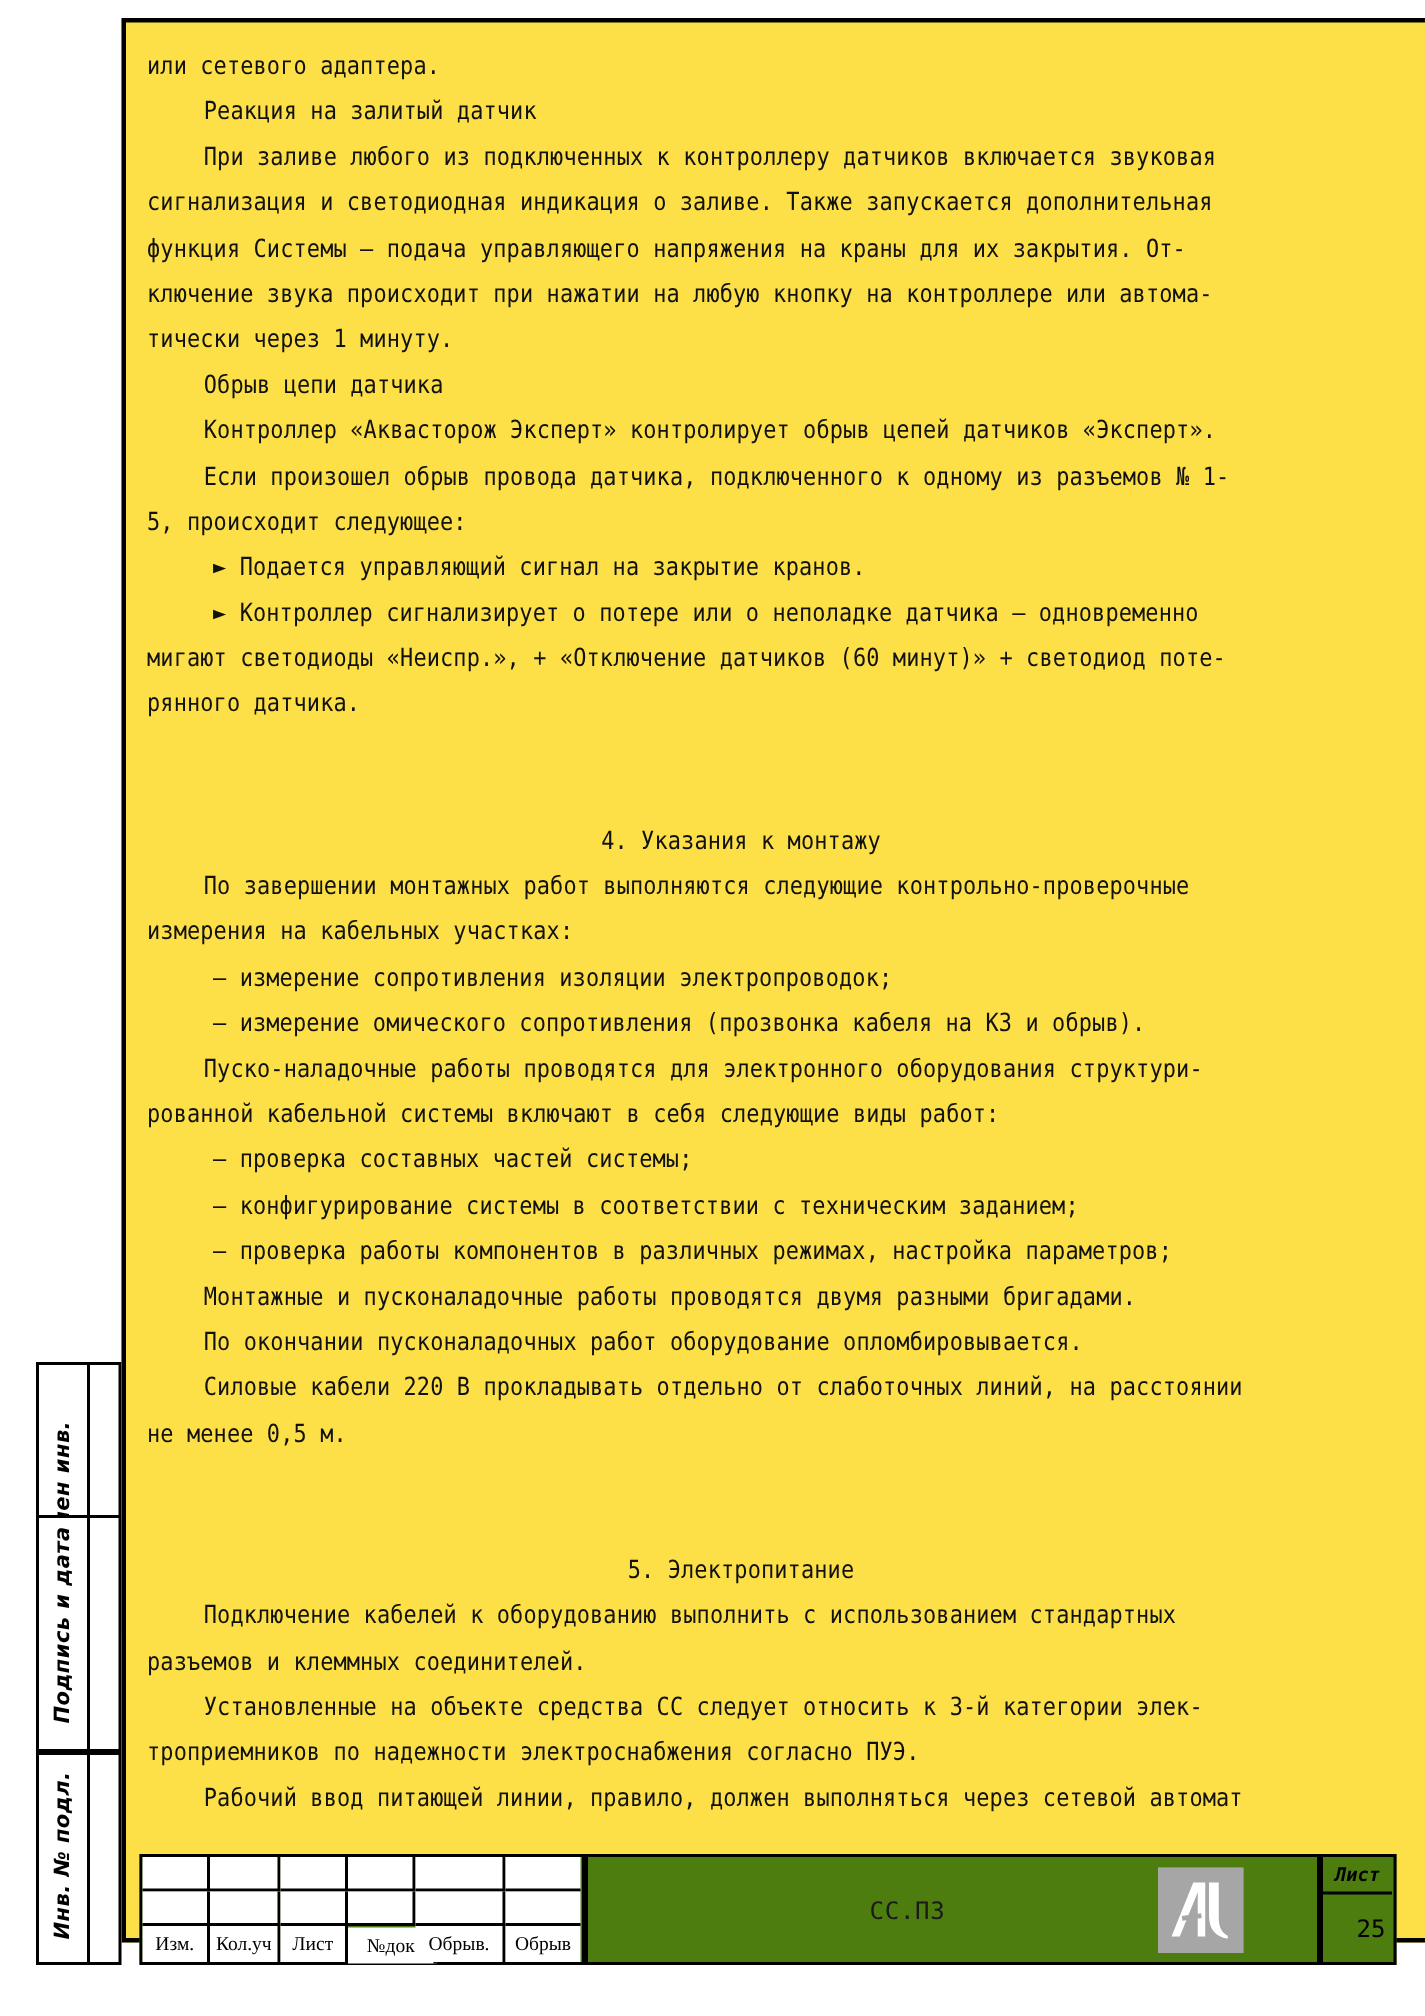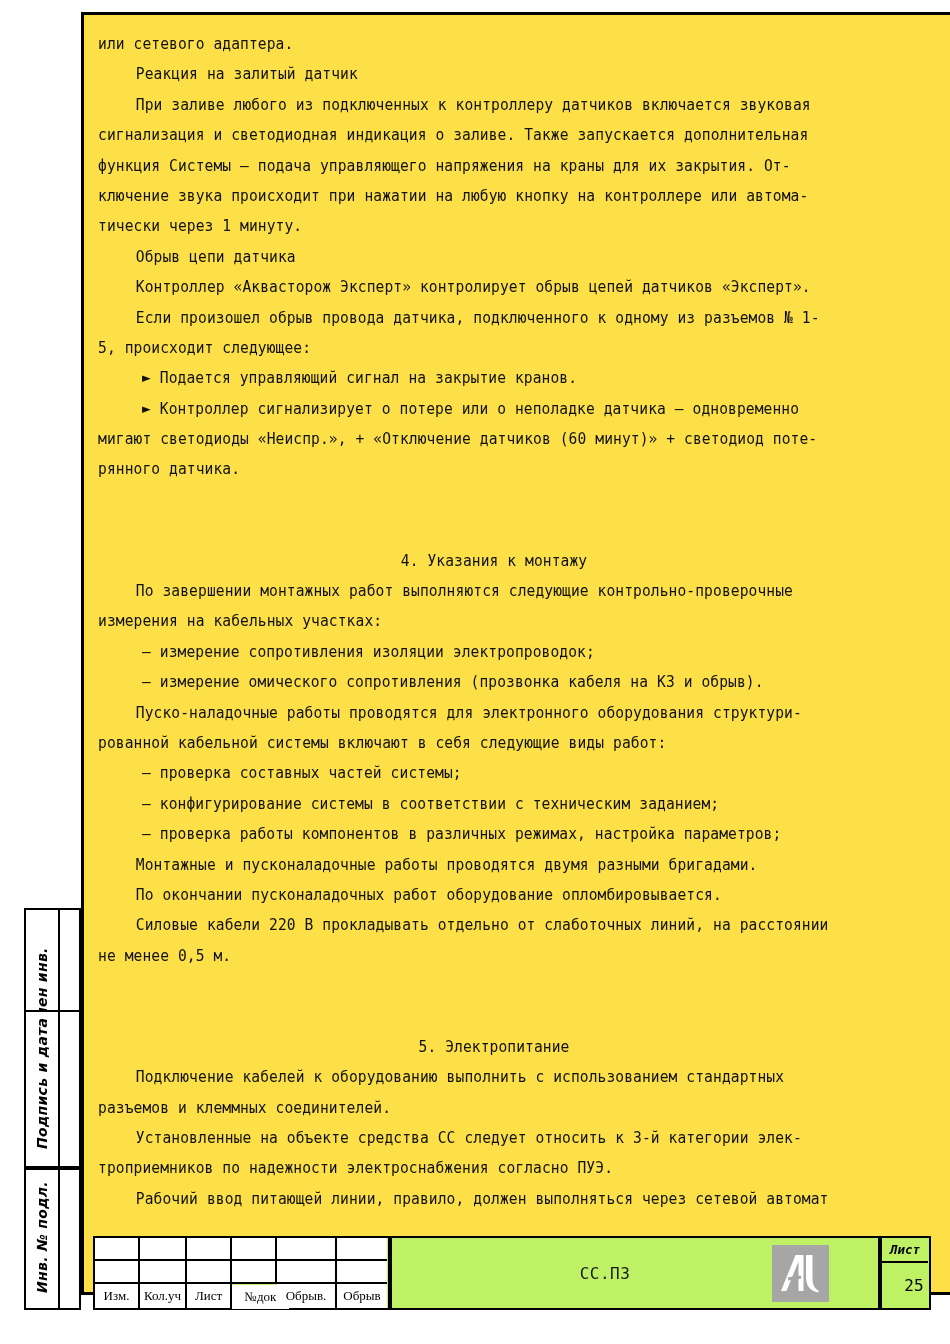--- a/index.html
+++ b/index.html
@@ -94,21 +94,21 @@
     top: 1232px;
     width: 838px;
     height: 78px;
     box-sizing: border-box;
   }
   .tb-grid {
     position: absolute;
     left: 0; top: 0;
     border: 2.5px solid #000;
     box-sizing: border-box;
-    background: #bef264;
+    background: #4d7c0f;
   }
   .tb-cell {
     position: absolute;
     box-sizing: border-box;
     border-right: 2.5px solid #000;
     border-bottom: 2.5px solid #000;
     font-family: Liberation Serif, serif;
     font-size: 13px;
     display: flex;
     align-items: center;

